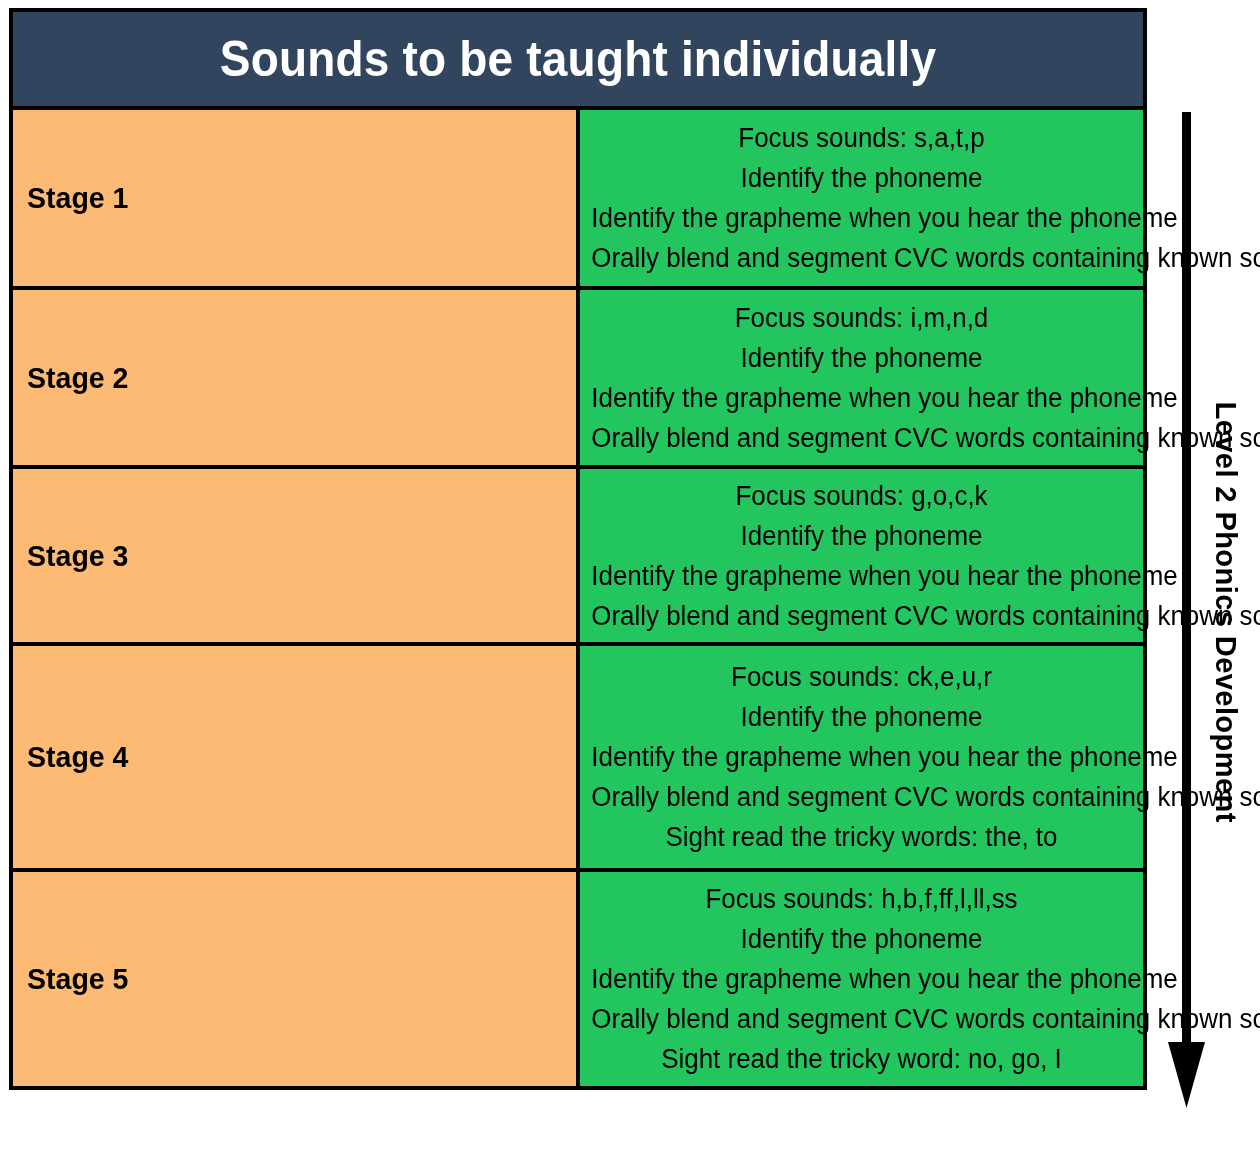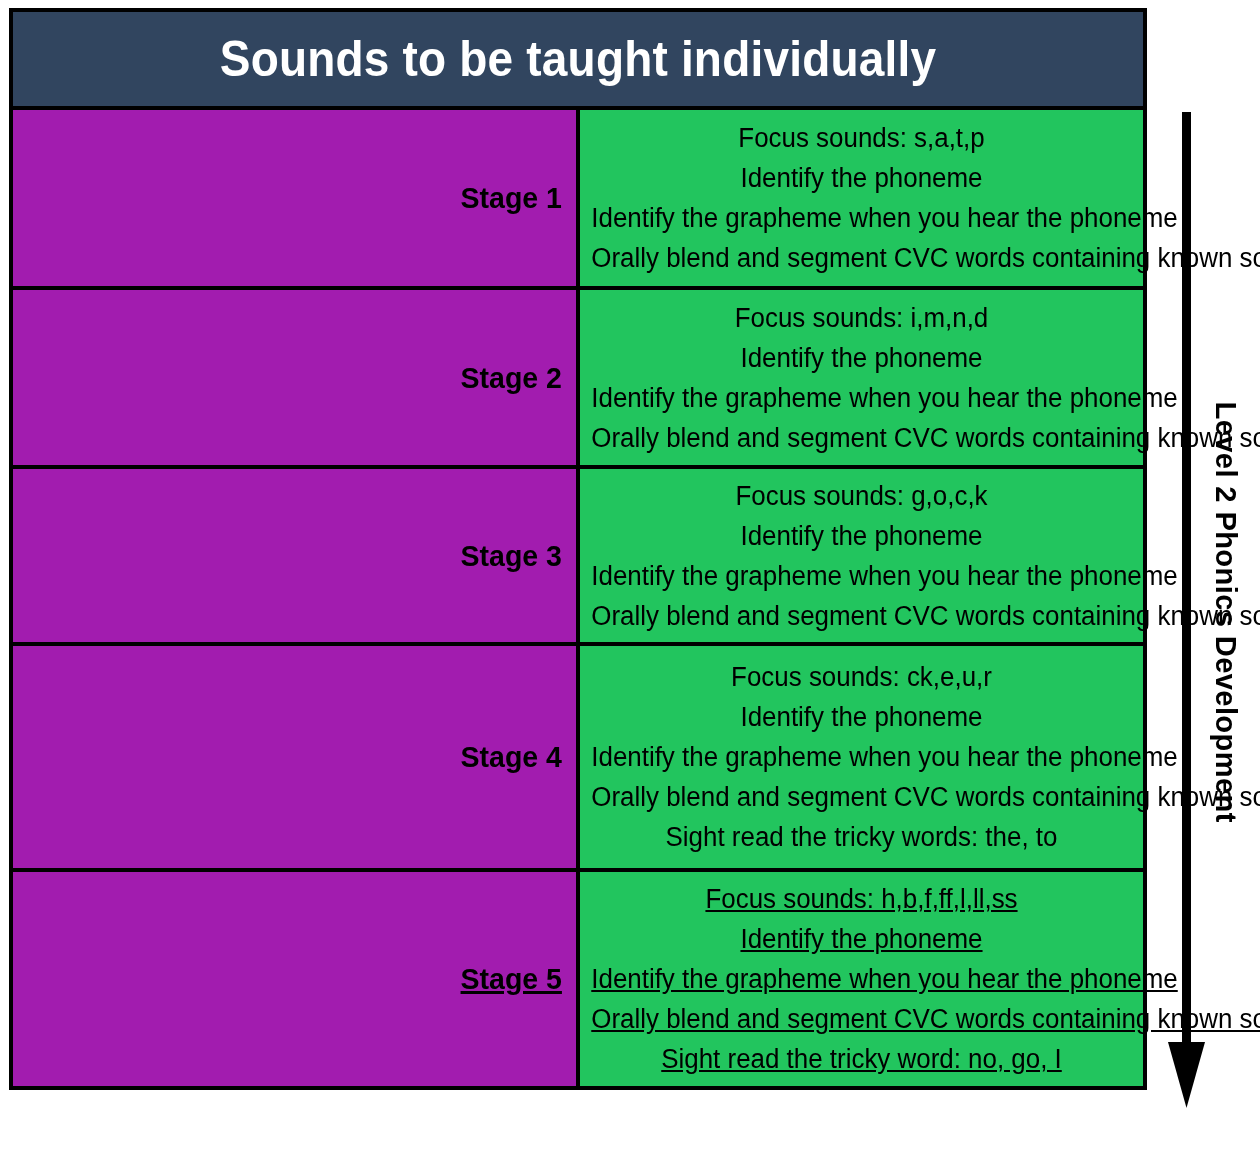--- a/index.html
+++ b/index.html
@@ -49,22 +49,22 @@
     font-size: 50px;
     letter-spacing: 0.2px;
     line-height: 94px;
     white-space: nowrap;
     transform: scaleX(0.92);
   }
 
   
   .stage-cell {
     width: 186px;
-    text-align: right;
-    background: #a21caf;
+    text-align: left;
+    background: #fdba74;
   }
   .stage-label {
     display: block;
     font-family: "Liberation Sans", sans-serif;
     font-weight: bold;
     font-size: 30px;
     color: #000000;
     white-space: nowrap;
     transform: scaleX(0.95);
   }
@@ -83,21 +83,21 @@
     color: #000000;
     white-space: nowrap;
     transform: scaleX(0.96);
   }
 
   
   .row-1 > td { height: 176px; }
   .row-2 > td { height: 175px; }
   .row-3 > td { height: 173px; }
   .row-4 > td { height: 222px; }
-  .row-5 > td { height: 214px; text-decoration: underline; }
+  .row-5 > td { height: 214px; }
 
   
   #progression-arrow {
     position: absolute;
     left: 1158px;
     top: 112px;
     width: 60px;
     height: 1000px;
   }
   #progression-label {

